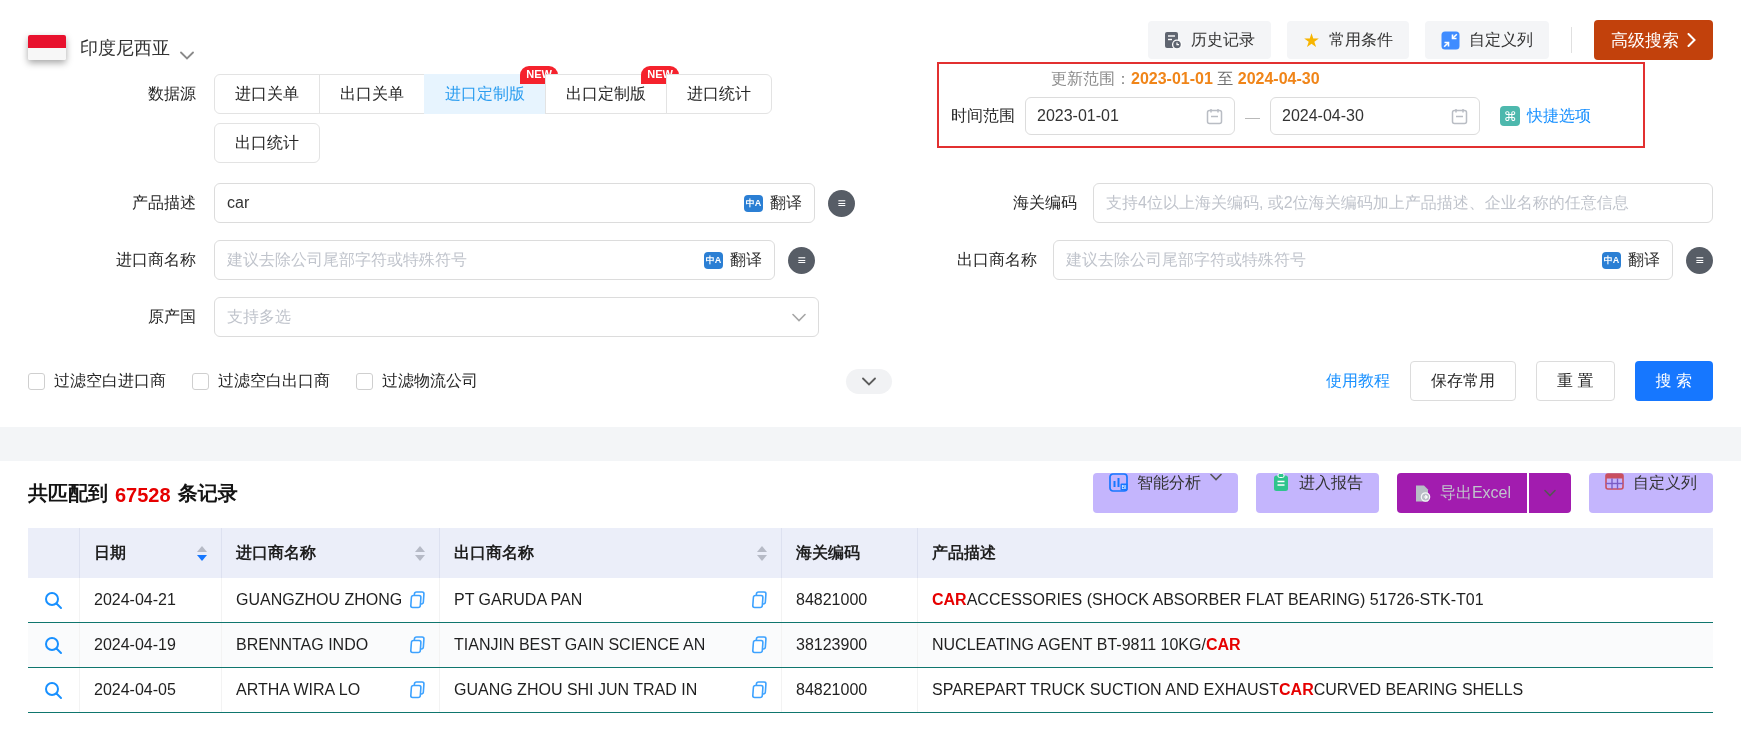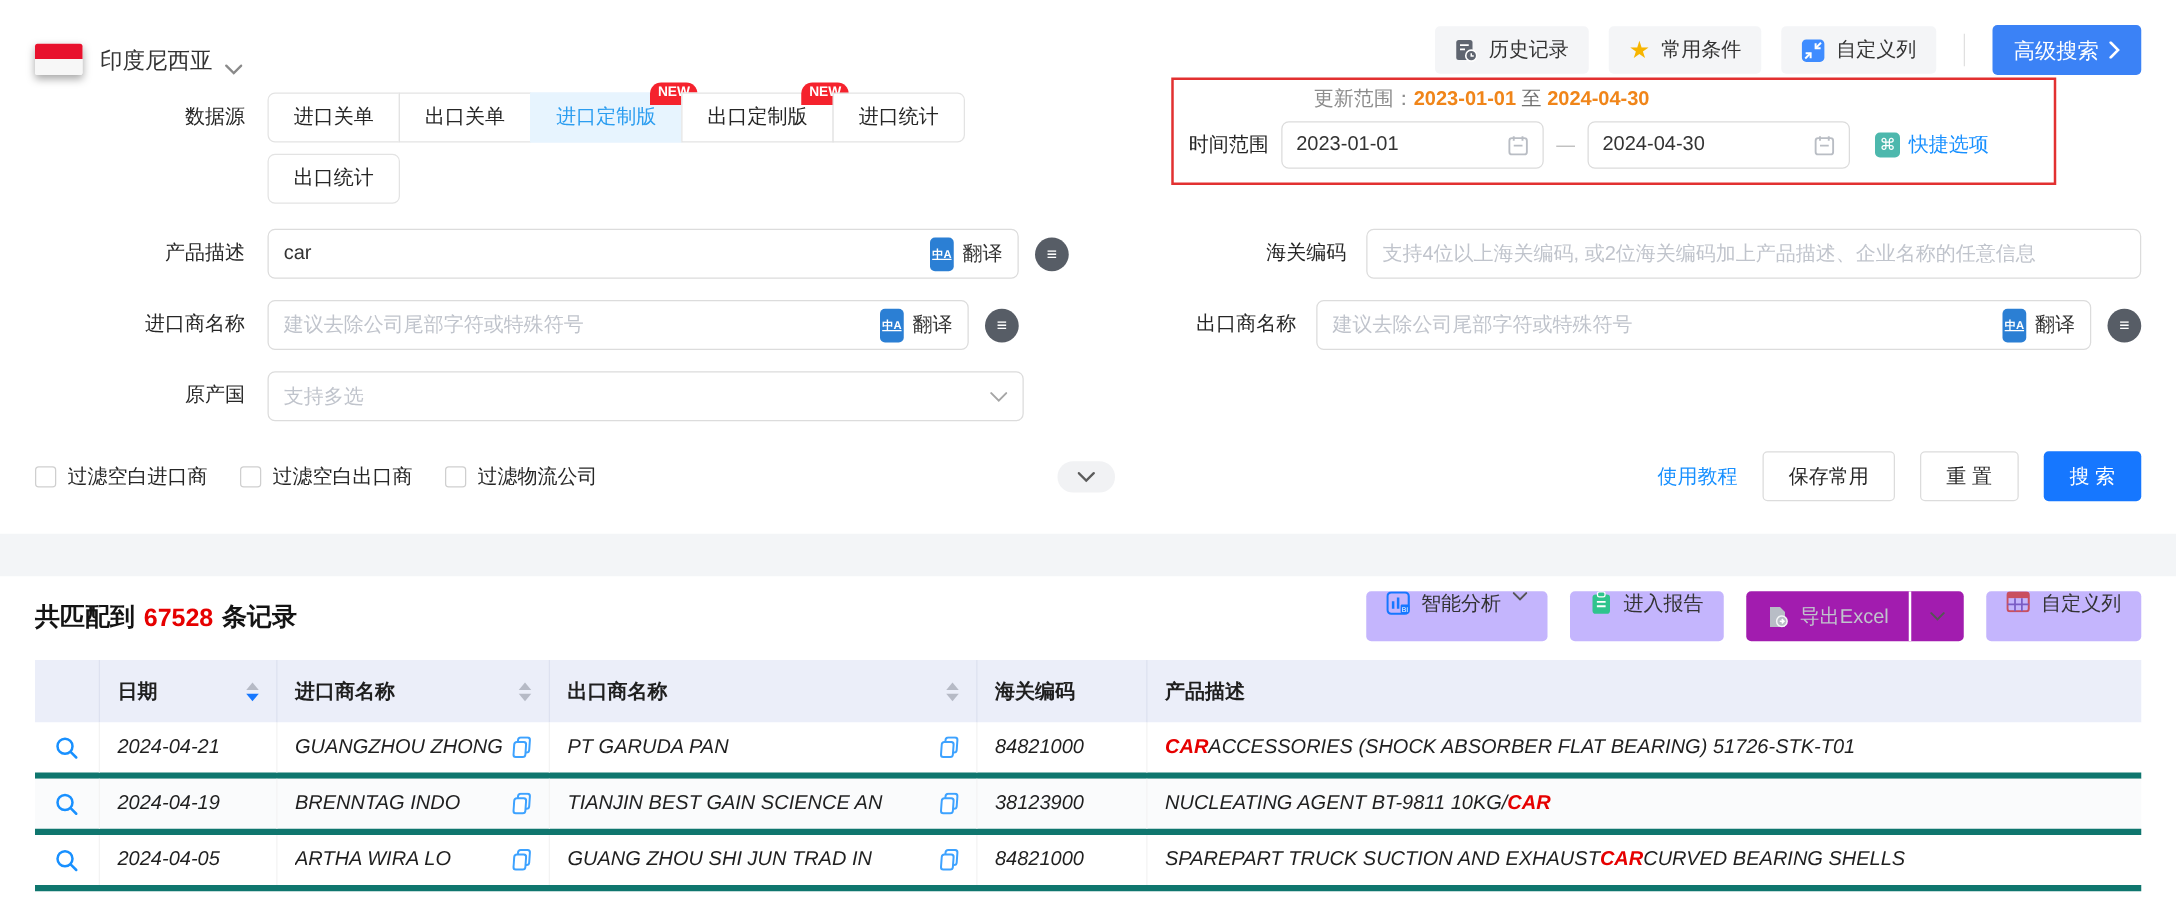--- a/index.html
+++ b/index.html
@@ -11,21 +11,21 @@
   .flag { width:38px; height:25px; border-radius:2px; flex:none;
     background:linear-gradient(#e8112d 0 50%, #f7f7f7 50% 100%);
     box-shadow:0 3px 7px rgba(0,0,0,.35); }
   .country { font-size:18px; color:#333; margin:0 10px 0 14px; }
   .chev-svg { display:block; }
   .topbar-right { margin-left:auto; display:flex; align-items:center; gap:16px; }
   .tb-btn { height:38px; background:#f4f5f7; border:none; border-radius:4px; padding:0 16px;
     font-size:16px; color:#333; display:inline-flex; align-items:center; gap:9px; cursor:pointer; }
   .star-ic { color:#f7b500; font-size:19px; line-height:1; }
   .tb-divider { width:1px; height:26px; background:#e0e0e0; margin:0 6px; }
-  .adv-btn { height:40px; background:#3b82f6; border:none; color:#fff; font-size:17px;
+  .adv-btn { height:40px; background:#c2410c; border:none; color:#fff; font-size:17px;
     border-radius:4px; padding:0 17px; display:inline-flex; align-items:center; gap:8px; cursor:pointer; }
 
   
   .form-area { position:relative; padding:14px 28px 0; }
   .frow { display:flex; align-items:center; margin-bottom:17px; }
   .frow.tabs-row { align-items:flex-start; margin-bottom:20px; }
   .flabel { width:168px; text-align:right; margin-right:18px; font-size:16px; color:#262626;
     line-height:40px; flex:none; white-space:nowrap; }
   .half-right { display:flex; align-items:center; margin-left:62px; }
   .flabel.r { width:160px; margin-right:16px; }
@@ -41,22 +41,22 @@
     font-weight:bold; line-height:1; padding:3px 6px 4px; border-radius:9px 9px 9px 0; }
 
   .inp { height:40px; border:1px solid #dcdcdc; border-radius:6px; background:#fff;
     display:flex; align-items:center; padding:0 12px; font-size:16px; }
   .inp .val { color:#333; flex:1; }
   .inp .ph  { color:#c0c4cc; flex:1; white-space:nowrap; overflow:hidden; }
   .w-left  { width:605px; }
   .w-right { width:620px; }
   .translate { display:flex; align-items:center; gap:7px; color:#333; font-size:16px;
     padding-left:10px; cursor:pointer; flex:none; }
-  .t-icon { width:19px; height:27px; background:#2b7fd4; border-radius:4px; color:#fff;
-    font-size:9px; font-weight:bold; display:flex; align-items:center; justify-content:center; flex:none;text-decoration:underline; }
+  .t-icon { width:19px; height:17px; background:#2b7fd4; border-radius:4px; color:#fff;
+    font-size:9px; font-weight:bold; display:flex; align-items:center; justify-content:center; flex:none; }
   .logic { width:27px; height:27px; border-radius:50%; background:#575d66; color:#fff;
     display:flex; align-items:center; justify-content:center; font-size:14px; margin-left:13px;
     flex:none; cursor:pointer; }
 
   .update-box { position:absolute; left:937px; top:2px; width:708px; border:2px solid #e23030;
     background:#fff; padding:5px 12px 11px; }
   .update-line { font-size:16px; color:#8c8c8c; margin-left:100px; font-weight:bold; white-space:nowrap; }
   .update-line .odate { color:#f08519; }
   .time-line { display:flex; align-items:center; gap:10px; margin-top:7px; }
   .tr-label { font-size:16px; color:#262626; white-space:nowrap; }
@@ -101,21 +101,21 @@
   .thead, .trow { display:grid; grid-template-columns:52px 142px 218px 342px 136px 1fr; }
   .thead { background:#ebeef9; height:50px; }
   .th { display:flex; align-items:center; font-size:16px; font-weight:bold; color:#1f1f1f;
     padding:0 14px; border-right:1px solid #dde1f0; }
   .th:last-child { border-right:none; }
   .th.spacer { padding:0; }
   .carets { margin-left:auto; display:flex; flex-direction:column; gap:3px; cursor:pointer; }
   .car-up { width:0; height:0; border:5px solid transparent; border-top:0; border-bottom:6px solid #b6bac6; }
   .car-down { width:0; height:0; border:5px solid transparent; border-bottom:0; border-top:6px solid #b6bac6; }
   .car-down.active { border-top-color:#1677ff; }
-  .trow { height:45px; background:#fff; border-bottom:5px solid #0f766e;font-style:italic; }
+  .trow { height:45px; background:#fff; border-bottom:1px solid #0f766e; }
   .trow:nth-child(even) { background:#fafbfc; }
   .td { display:flex; align-items:center; font-size:16px; color:#1f1f1f; padding:0 14px;
     border-right:1px solid #f3f3f3; overflow:hidden; }
   .td:last-child { border-right:none; }
   .td.c-mag { justify-content:center; padding:0; cursor:pointer; }
   .cname { flex:1; white-space:nowrap; overflow:hidden; }
   .copy { flex:none; margin-left:8px; cursor:pointer; display:flex; transform:skewX(-4deg); }
   .c-desc { white-space:nowrap; }
   .c-desc .hl { color:#e60000; font-weight:bold; }
 </style>

